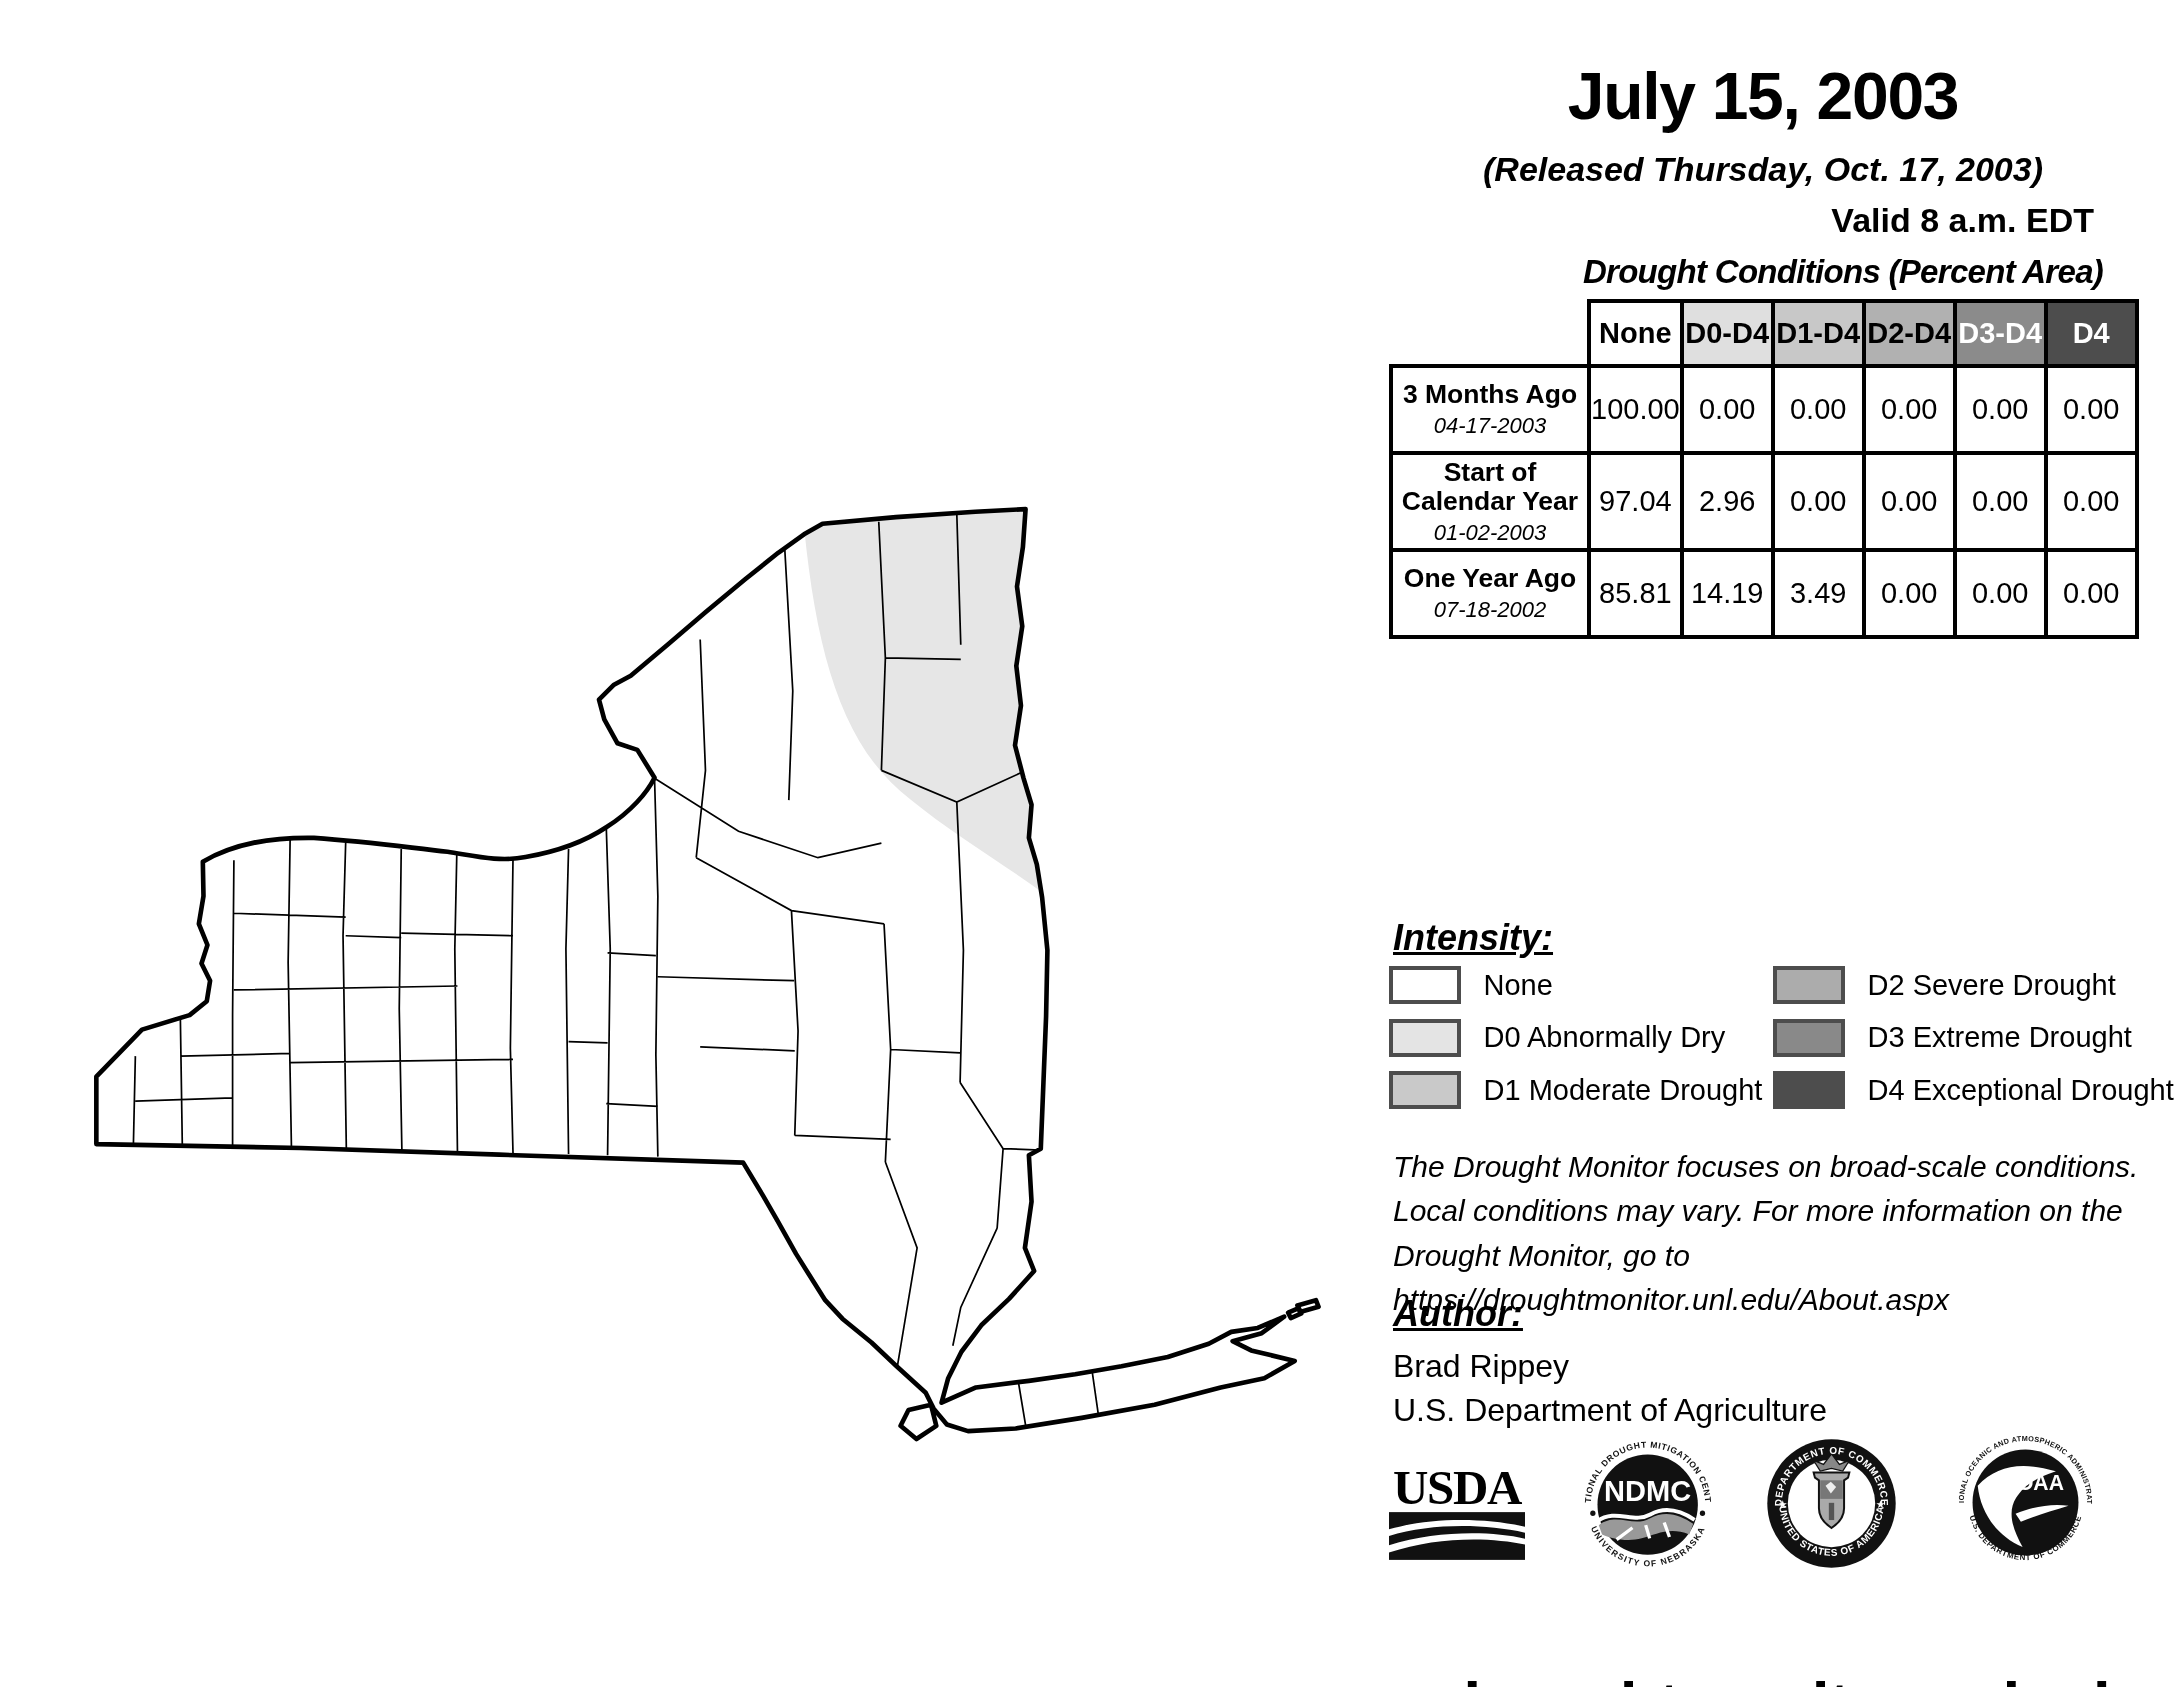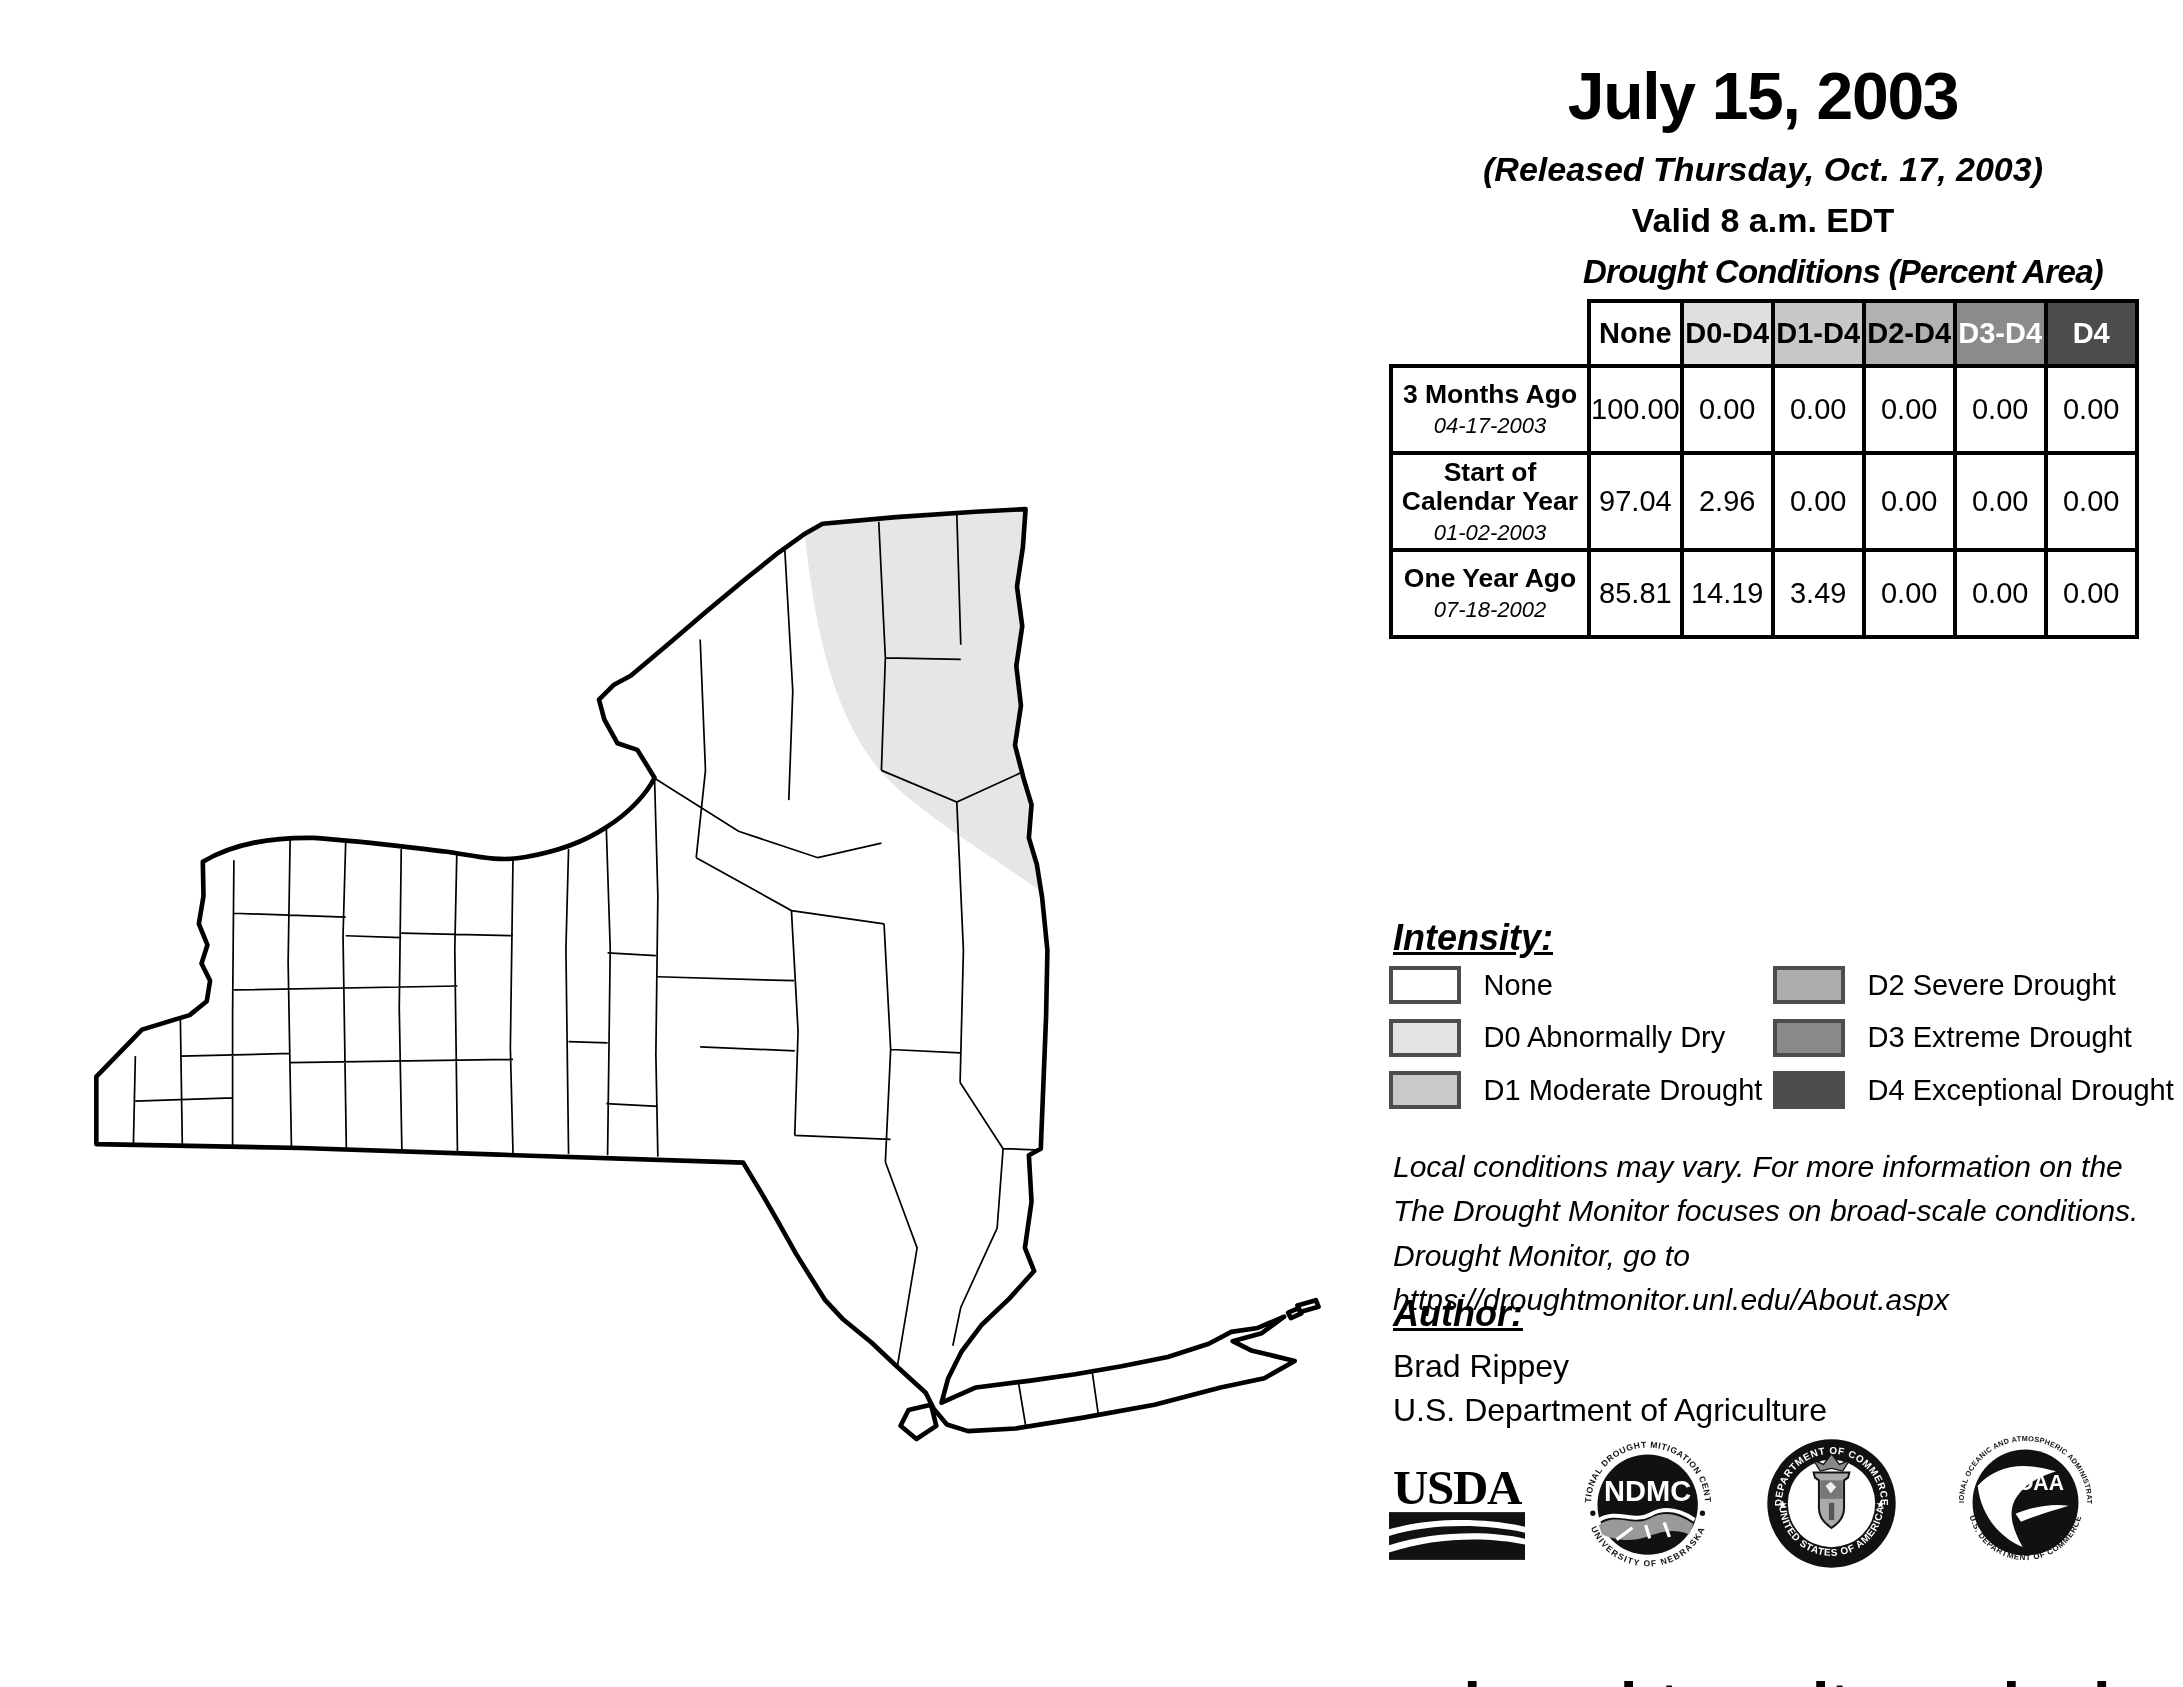--- a/index.html
+++ b/index.html
@@ -7,21 +7,21 @@
   #page{position:relative;width:2183px;height:1687px;background:#fff;overflow:hidden;}
 
   
   .title-block{position:absolute;left:205px;top:48px;width:959px;text-align:center;}
   .title-line1{font-size:66px;font-weight:bold;font-style:italic;letter-spacing:-1.3px;}
   .title-line2{font-size:101px;font-weight:bold;letter-spacing:-2px;margin-top:4px;}
 
   .date-block{position:absolute;left:1432px;top:58px;width:662px;text-align:center;}
   .date-main{font-size:66px;font-weight:bold;letter-spacing:-1.3px;}
   .date-released{font-size:34px;font-weight:bold;font-style:italic;margin-top:16px;}
-  .date-valid{font-size:34px;font-weight:bold;margin-top:12px;}
+  .date-valid{font-size:34px;font-weight:bold;margin-top:12px;text-align:right;}
 
   
   .table-title{position:absolute;left:1555px;top:253px;width:576px;text-align:center;
                font-size:33px;font-style:italic;font-weight:600;letter-spacing:-0.7px;}
   table.dm{position:absolute;left:1389px;top:299px;border-collapse:collapse;table-layout:fixed;}
   table.dm col.c-label{width:198px;}
   table.dm col.c-val{width:91px;}
   table.dm th,table.dm td{border:4px solid #000;padding:0;}
   table.dm tr.hdr th{height:61px;font-size:29px;font-weight:bold;text-align:center;vertical-align:middle;}
   table.dm tr.hdr th.blank{border:none;background:#fff;}
@@ -200,22 +200,22 @@
       <span class="swatch" style="background-color: rgb(137, 137, 137);"></span>
       <span class="legend-label">D3 Extreme Drought</span>
     </div>
     <div class="legend-item">
       <span class="swatch" style="background-color: rgb(77, 77, 77);"></span>
       <span class="legend-label">D4 Exceptional Drought</span>
     </div>
   </div>
 
   <div class="disclaimer">
+    <div>The Drought Monitor focuses on broad-scale conditions.</div>
     <div>Local conditions may vary. For more information on the</div>
-    <div>The Drought Monitor focuses on broad-scale conditions.</div>
     <div>Drought Monitor, go to https://droughtmonitor.unl.edu/About.aspx</div>
   </div>
 
   <div class="author-title">Author:</div>
   <div class="author-name">Brad Rippey</div>
   <div class="author-org">U.S. Department of Agriculture</div>
 
   <div class="logo usda-logo">
     <div class="usda-text">USDA</div>
     <svg width="136" height="48" viewBox="0 0 205 72">

